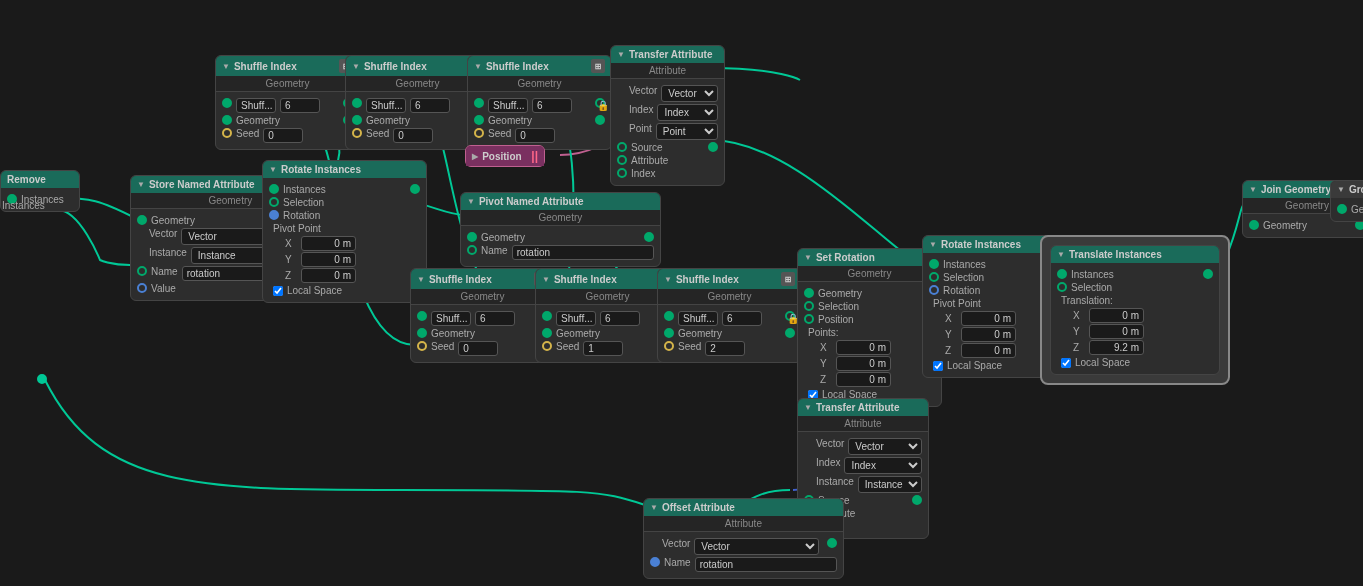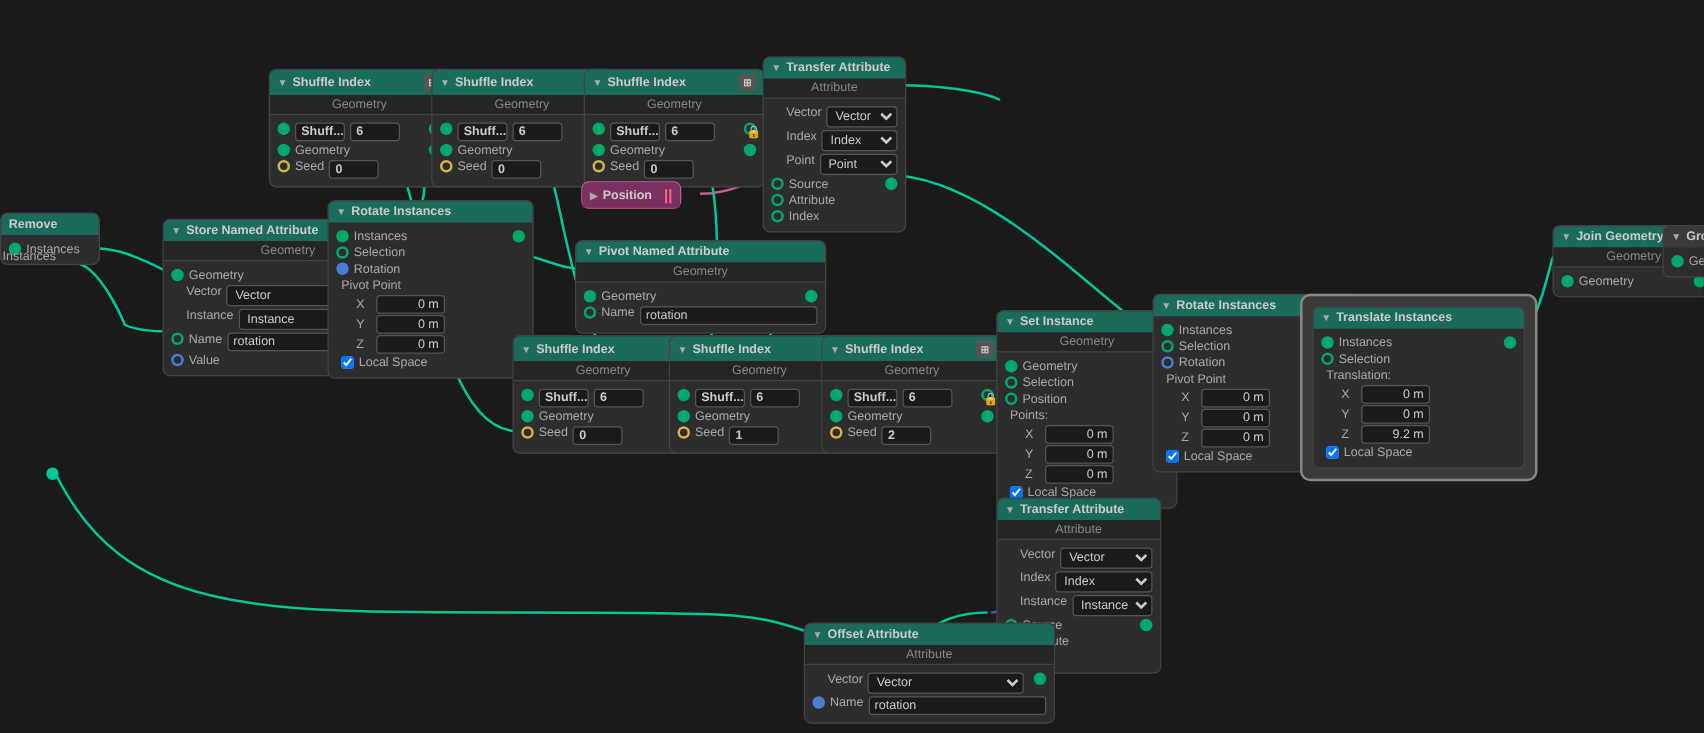--- a/index.html
+++ b/index.html
@@ -102,36 +102,36 @@
     .field-label { color: #aaa; font-size: 10px; }
     .field-value {
       background: #1a1a1a;
       border: 1px solid #555;
       border-radius: 3px;
       padding: 1px 4px;
       font-size: 10px;
       color: #ccc;
       flex: 1;
     }
-    .field-value.small { max-width: 40px; font-weight: bold; }
+    .field-value.small { max-width: 40px; }
     .field-value.name-field { min-width: 60px; }
 
     select.field-select {
       background: #1a1a1a;
       border: 1px solid #555;
       border-radius: 3px;
       color: #ccc;
       font-size: 10px;
       padding: 1px 2px;
       width: 100%;
     }
 
     .checkbox-row {
       display: flex;
-      align-items: flex-start;
+      align-items: flex-end;
       gap: 4px;
       margin: 2px 0;
       padding-left: 4px;
     }
     .checkbox-row input { width: 10px; height: 10px; }
 
     
     .header-teal { background: #1a6b5a; }
     .header-gray { background: #3a3a3a; }
 
@@ -572,21 +572,21 @@
         <span class="socket yellow"></span>
         <span class="field-label">Seed</span>
         <input type="text" class="field-value small" value="2" style="">
       </div>
     </div>
   </div>
 
   <div class="node node-set-pos" style="left:797px; top:248px;">
     <div class="node-header header-teal">
       <span class="collapse-icon">▼</span>
-      <span class="node-title">Set Instance</span>
+      <span class="node-title">Set Rotation</span>
     </div>
     <div class="node-subheader">Geometry</div>
     <div class="node-body">
       <div class="node-row">
         <span class="socket filled"></span>
         <span class="field-label">Geometry</span>
         <span class="socket filled" style="margin-left:auto;"></span>
       </div>
       <div class="node-row">
         <span class="socket"></span>

